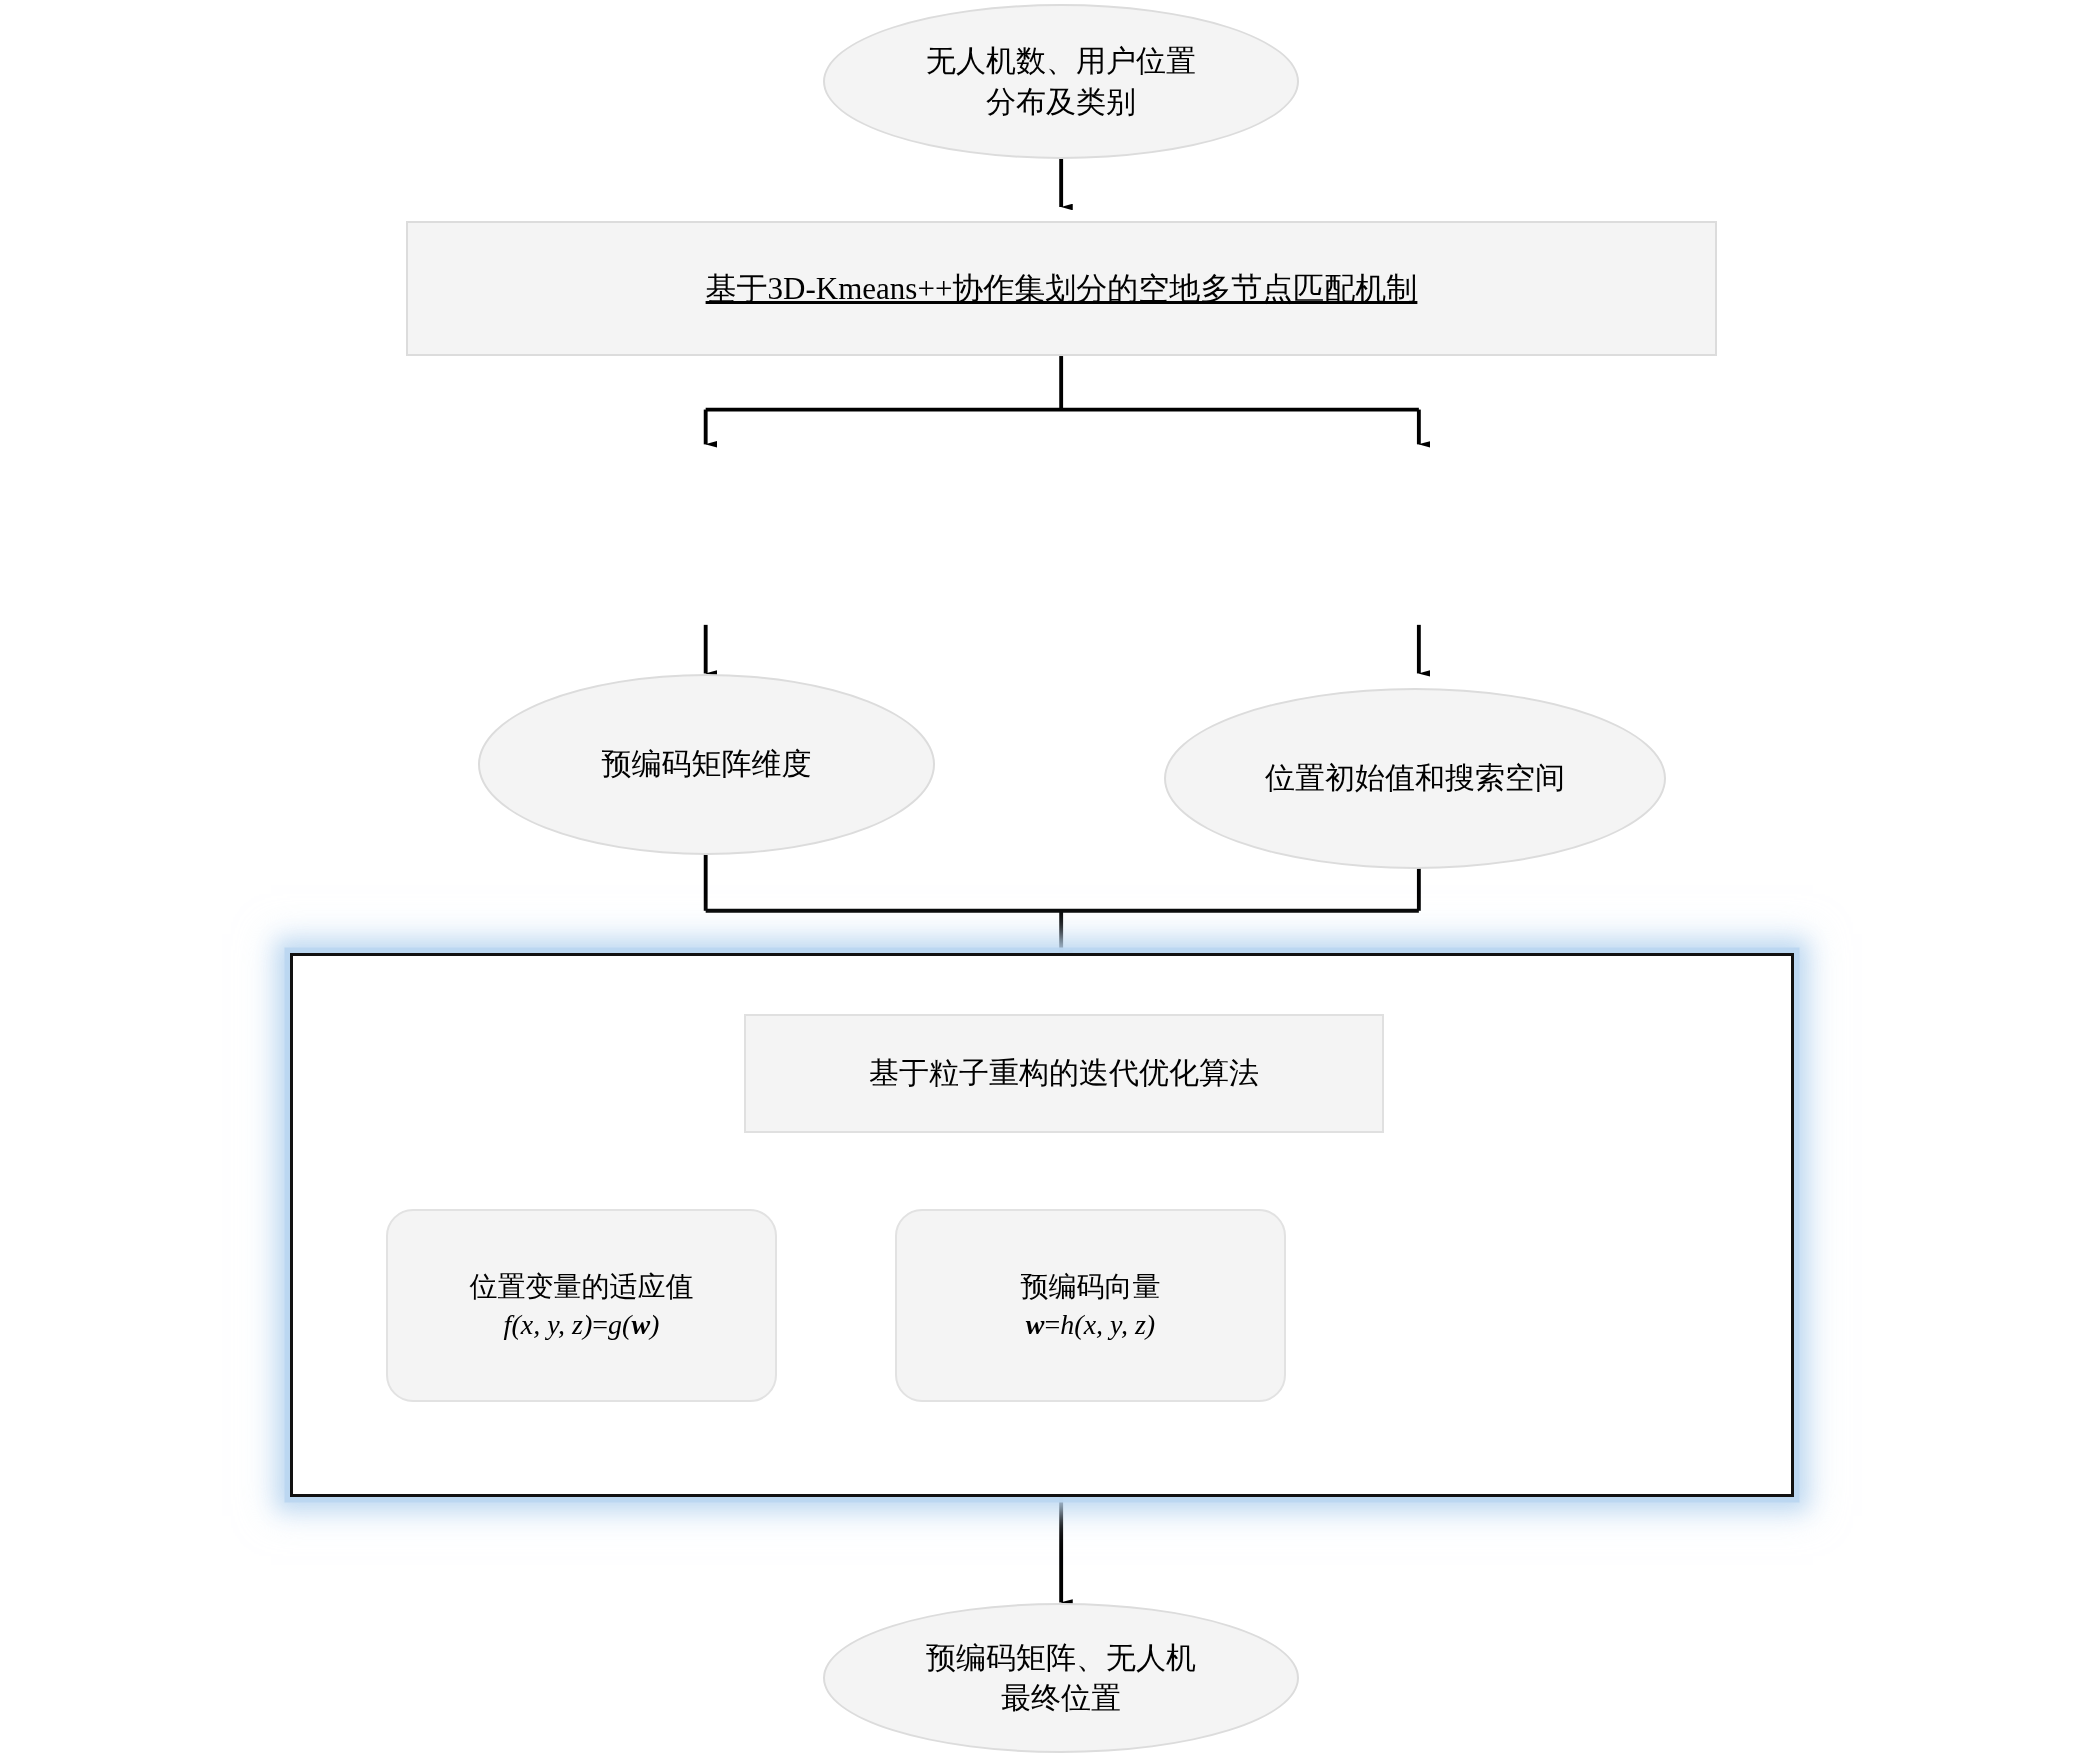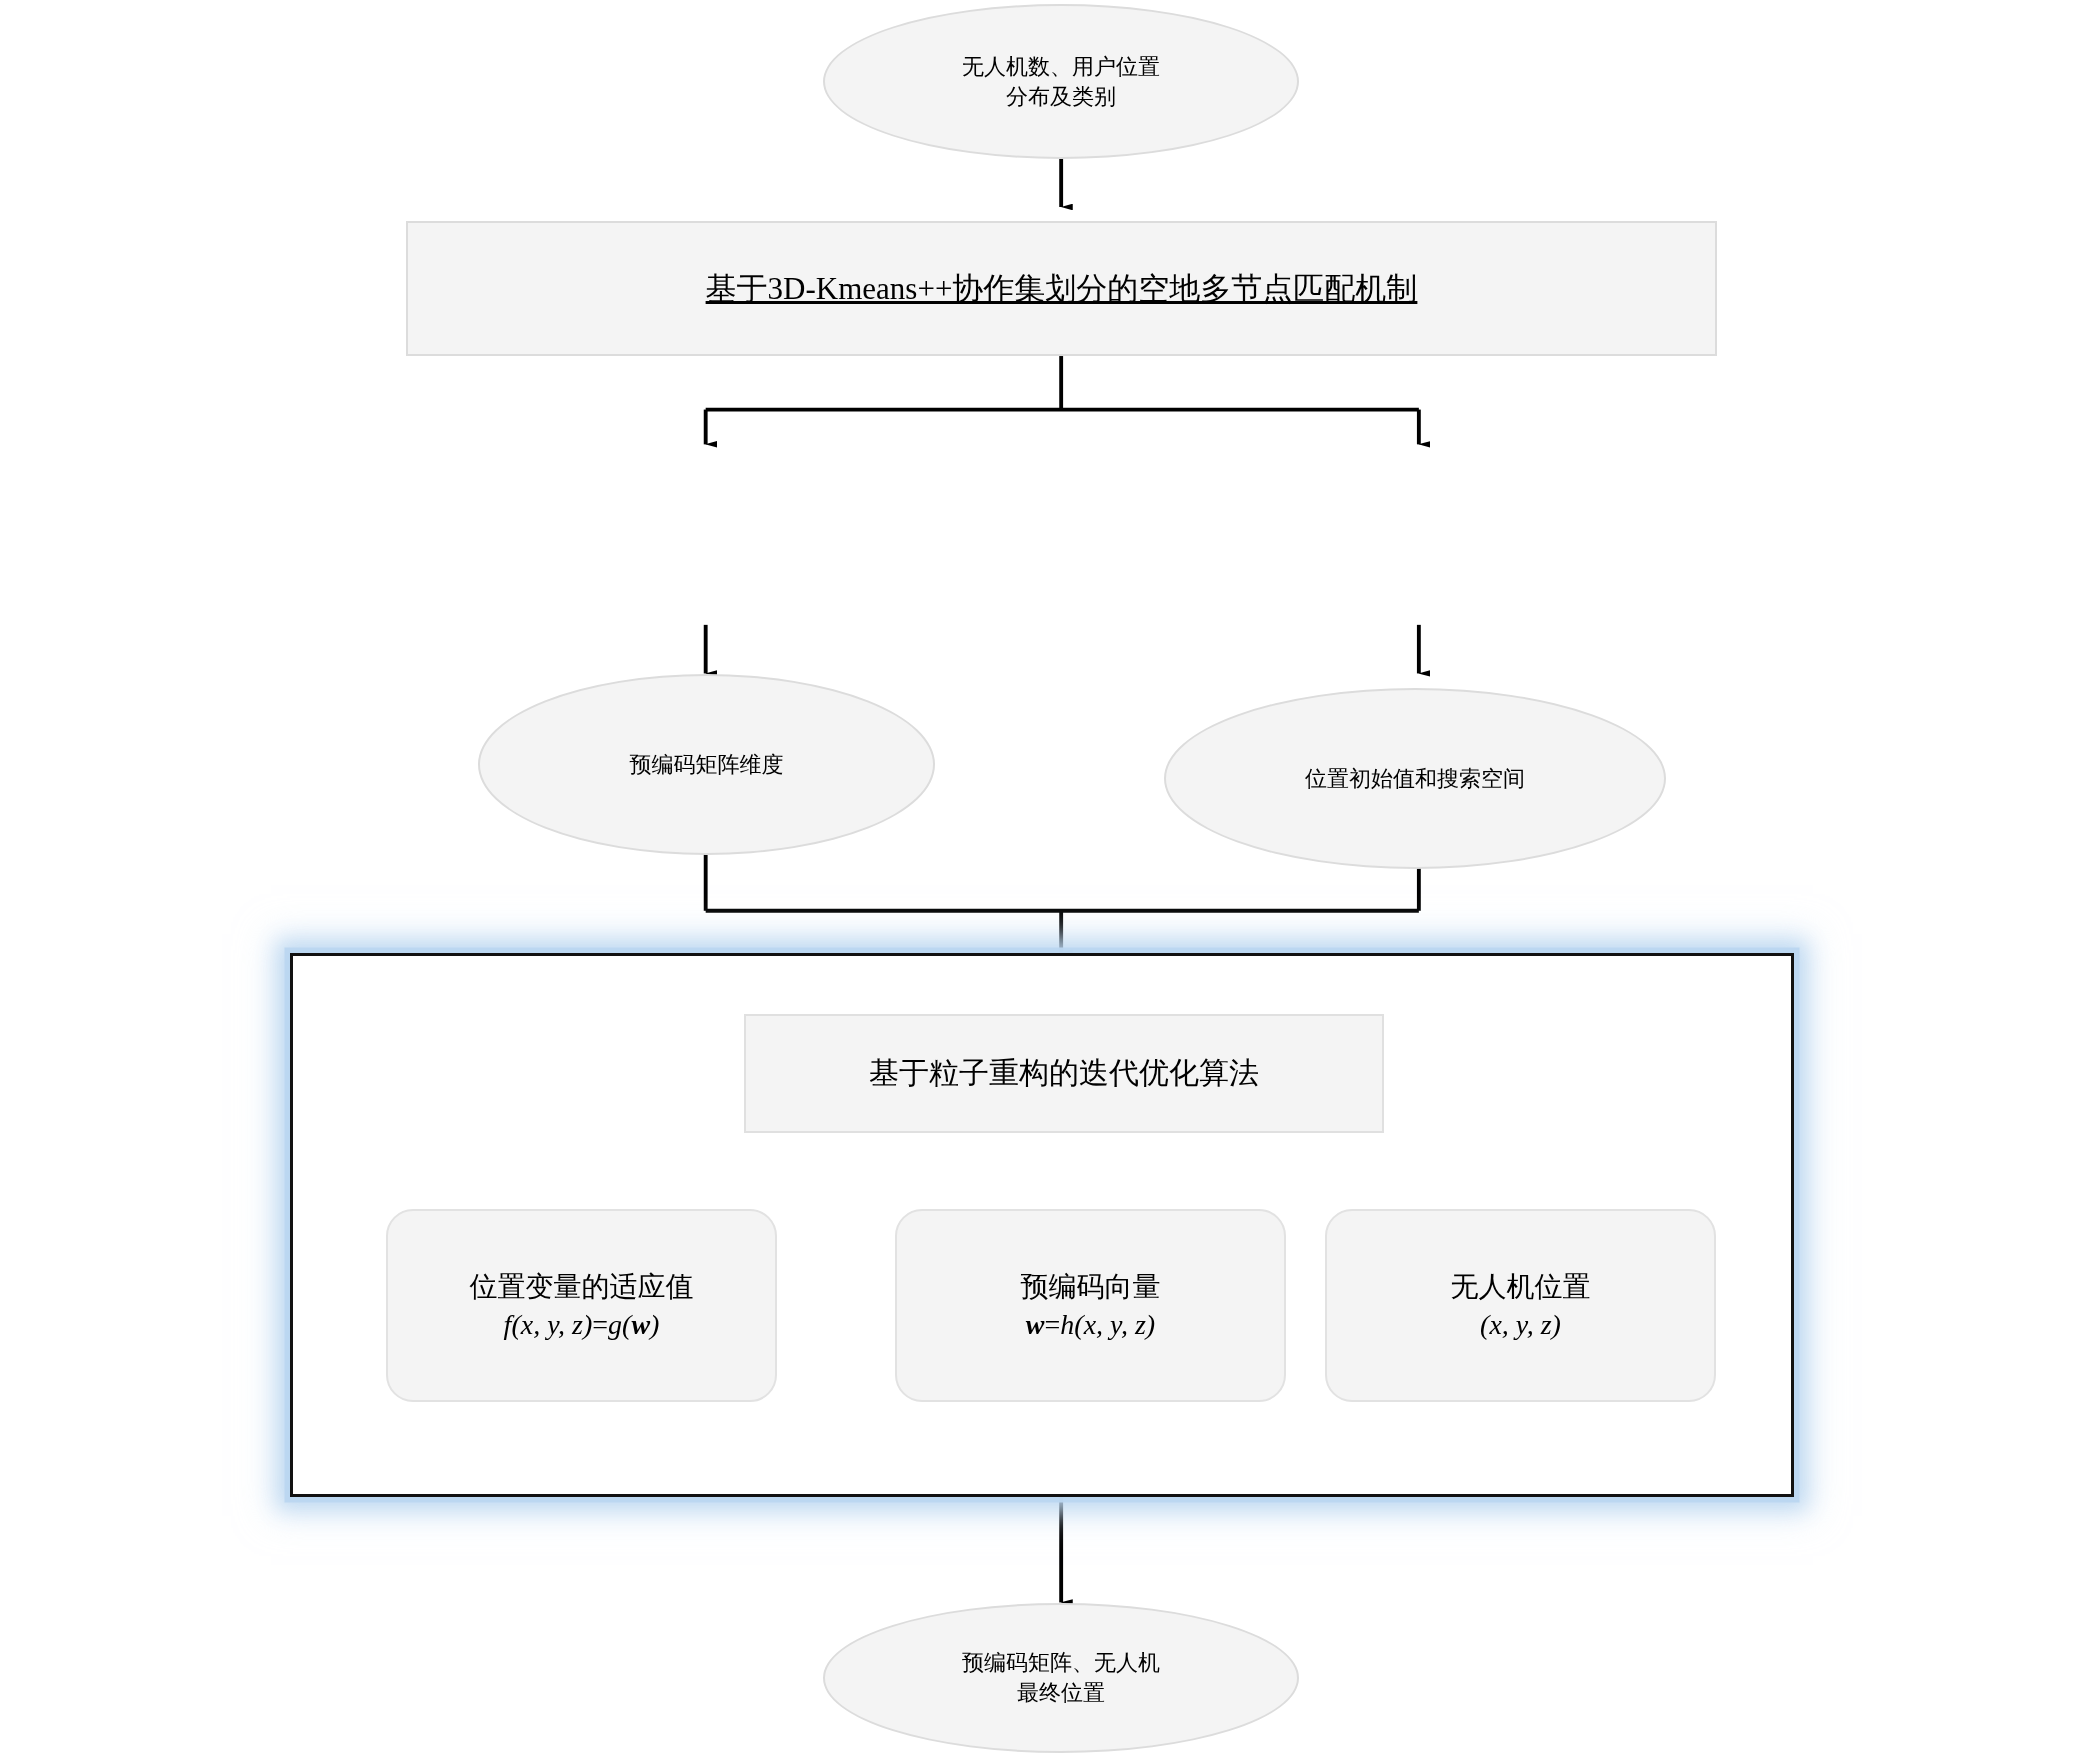--- a/index.html
+++ b/index.html
@@ -32,21 +32,21 @@
     align-items: center;
     justify-content: center;
     text-align: center;
     color: #000000;
     line-height: 1.35;
   }
   .ellipse {
     background: #f4f4f4;
     border: 2.8px solid #dcdcdc;
     border-radius: 50%;
-    font-size: 22px;
+    font-size: 30px;
   }
   .rect {
     background: #f4f4f4;
     border: 2.8px solid #dcdcdc;
     font-size: 31px;
     text-decoration: underline;
   }
   .roundrect {
     background: #f4f4f4;
     border: 2.8px solid #e2e2e2;
@@ -170,28 +170,20 @@
 
   <div class="node roundrect" style="left:856px; top:1209px; width:391px; height:193px;margin-left:39px;">
     <span class="stack">
       <span class="ln">预编码向量</span>
       <span class="ln formula">
         <span class="vec">w</span><span class="upr">=</span><span>h</span><span>(x, y, z)</span>
       </span>
     </span>
   </div>
 
-  <div class="node roundrect" style="left:1325px; top:1209px; width:391px; height:193px;">
-    <span class="stack">
-      <span class="ln">无人机位置</span>
-      <span class="ln formula">
-        <span>(x, y, z)</span>
-      </span>
-    </span>
-  </div>
 
   <div class="node ellipse" style="left:823px; top:1603px; width:476px; height:150px;">
     <span class="stack">
       <span class="ln">预编码矩阵、无人机</span>
       <span class="ln">最终位置</span>
     </span>
   </div>
 
 </div>
 

